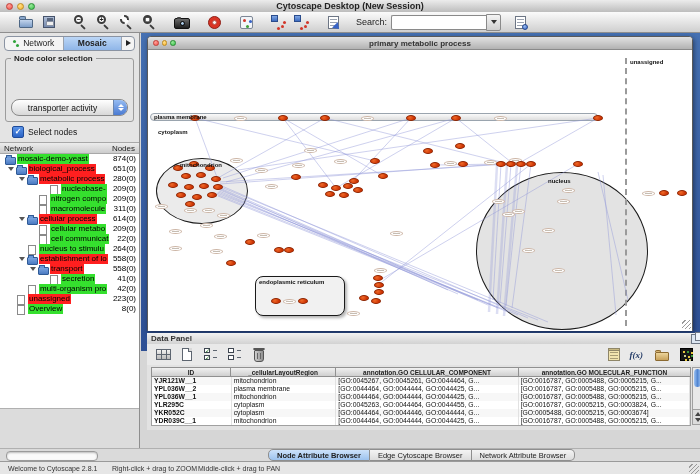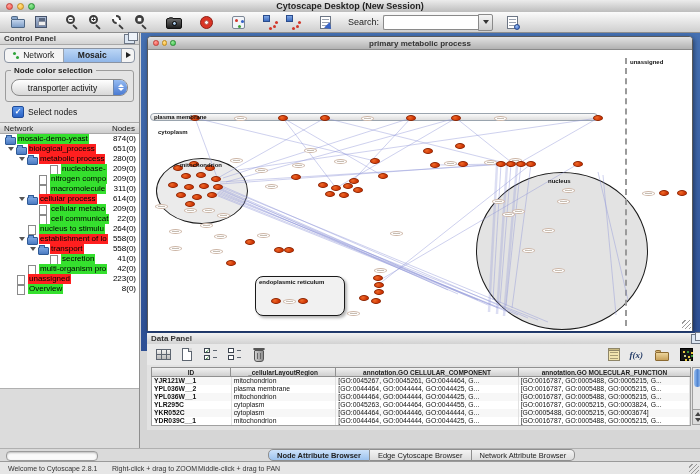--- a/index.html
+++ b/index.html
@@ -15,21 +15,21 @@
     font-size:9px;font-weight:bold;color:#222;line-height:12px;}
   .tlights{display:flex;gap:4px;margin-left:6px;z-index:2;}
   .tl{width:7px;height:7px;border-radius:50%;box-sizing:border-box;}
   .tl.r{background:radial-gradient(circle at 35% 30%,#ffa39b,#f4504a);border:1px solid #c04038;}
   .tl.y{background:radial-gradient(circle at 35% 30%,#ffe08a,#f8b42e);border:1px solid #c08c20;}
   .tl.g{background:radial-gradient(circle at 35% 30%,#9be89b,#35c348);border:1px solid #2a8c34;}
 
   
   .toolbar{position:absolute;left:0;top:12px;width:700px;height:21px;
     background:linear-gradient(#fbfbfb,#cfcfcf);border-bottom:1px solid #8e8e8e;
-    display:flex;align-items:center;padding-left:8px;box-sizing:border-box;}
+    display:flex;align-items:center;padding-left:16px;box-sizing:border-box;}
   .tbtn{height:18px;min-width:20px;display:flex;align-items:center;justify-content:center;margin-right:3px;}
   .gap{margin-left:9px;}
   .ic{position:relative;display:inline-block;box-sizing:border-box;}
   .ic::before,.ic::after{box-sizing:border-box;}
 
   .ic-open-file{width:14px;height:9px;background:linear-gradient(#c2d4ec,#7e9ec8);
     border:1px solid #4e6785;border-radius:1px;margin-top:3px;}
   .ic-open-file::before{content:"";position:absolute;top:-4px;left:-1px;width:7px;height:3px;
     background:#8aa8ce;border:1px solid #4e6785;border-bottom:none;border-radius:2px 2px 0 0;}
 
@@ -105,21 +105,21 @@
   .seg .s.arrow{flex:0 0 12px;}
   .seg .s.arrow::before{content:"";width:0;height:0;border-top:3px solid transparent;border-bottom:3px solid transparent;border-left:5px solid #222;}
   .ic-network-tab{width:7px;height:7px;position:relative;display:inline-block;}
   .ic-network-tab::before{content:"";position:absolute;top:0;left:0;width:3px;height:3px;border-radius:50%;
     background:#2fa33a;box-shadow:3px 4px 0 #2fa33a;}
 
   .groupbox{position:relative;margin:7px 5px 4px;border:1px solid #9c9c9c;border-radius:3px;padding:8px 5px 5px;}
   .groupbox .legend{position:absolute;top:-5px;left:5px;background:#e4e4e4;padding:0 3px;
     font-size:8px;font-weight:bold;color:#222;}
   .dropdown{height:15px;border:1px solid #8a8a8a;border-radius:8px;background:linear-gradient(#ffffff,#d8d8d8);
-    display:flex;align-items:center;position:relative;overflow:hidden;}
+    display:flex;align-items:center;position:relative;overflow:hidden;margin-top:32px;}
   .dropdown .dval{flex:1;font-size:8.5px;color:#111;text-align:center;}
   .dropdown .stepper{width:13px;height:100%;background:linear-gradient(#96bcf2,#4a7ad2);
     border-left:1px solid #6a86b0;display:flex;flex-direction:column;align-items:center;justify-content:center;}
   .dropdown .stepper i{width:0;height:0;border-left:3px solid transparent;border-right:3px solid transparent;}
   .dropdown .stepper i.up{border-bottom:3px solid #fff;margin-bottom:1px;}
   .dropdown .stepper i.dn{border-top:3px solid #fff;}
 
   .cb-row{display:flex;align-items:center;gap:4px;margin:4px 0 4px 12px;height:12px;}
   .checkbox{width:10px;height:10px;border-radius:2px;background:linear-gradient(#5a94e8,#2a62c4);
     border:1px solid #1d4a9a;color:#fff;font-size:8px;line-height:9px;text-align:center;font-weight:bold;}
@@ -308,24 +308,20 @@
     <span class="search-box">
       <input class="search-input" type="text" value="" style="">
       <span class="search-dd"></span>
     </span>
     <div id="tb-right" style="display:contents"><div class="tbtn gap">
           <span class="ic ic-import-annotation"></span>
         </div></div>
   </div>
 
   <div class="cpanel">
-    <div class="panel-hdr">
-      <span class="ph-title">Control Panel</span>
-      <span class="ic-float"></span>
-    </div>
     <div class="cp-tabs">
       <div class="seg">
         <div class="s">
           <span class="ic-network-tab"></span>
           <span>Network</span>
         </div>
         <div class="s sel">
           <span>Mosaic</span>
         </div>
         <div class="s arrow"></div>

